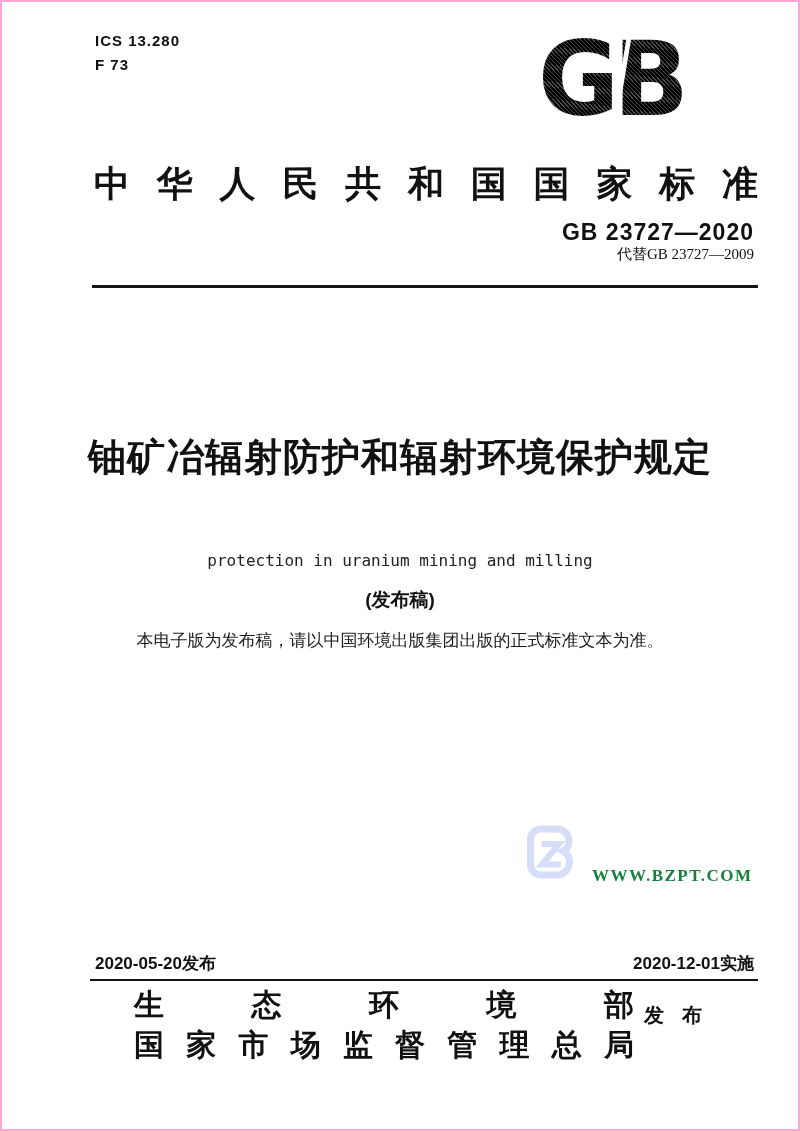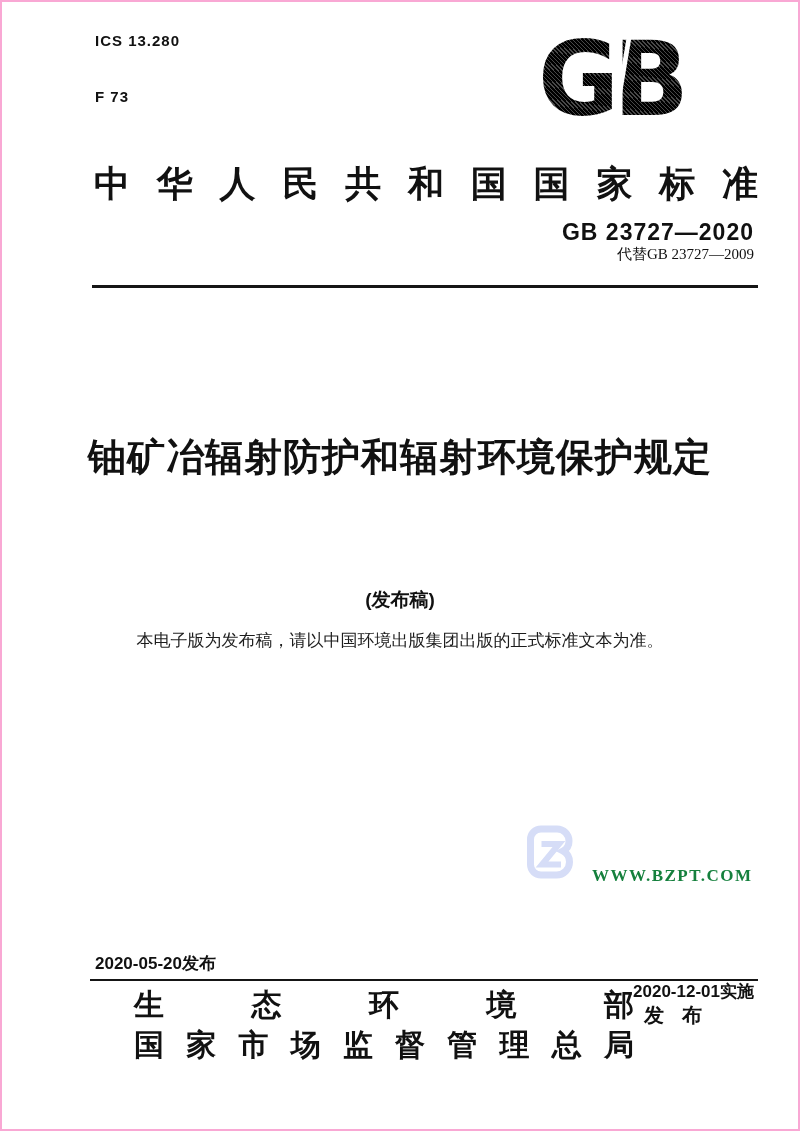--- a/index.html
+++ b/index.html
@@ -9,21 +9,21 @@
     width:800px; height:1131px;
     background:#ffffff;
     border:2px solid #f9a8d4;
     overflow:hidden;
     font-family:"Liberation Sans","DejaVu Sans",sans-serif;
     color:#111;
   }
 
   
   .ics     { position:absolute; left:93px;  top:30px;  font-size:15px; font-weight:600; letter-spacing:1px; }
-  .fclass  { position:absolute; left:93px;  top:54px;  font-size:15px; font-weight:600; letter-spacing:1px;margin-top:32px; }
+  .fclass  { position:absolute; left:93px;  top:54px;  font-size:15px; font-weight:600; letter-spacing:1px; }
 
   
   .gb-logo {
     position:absolute; left:536px; top:18px; width:180px; height:118px;
     font-family:"DejaVu Sans",sans-serif;
     font-weight:900; font-size:104px; line-height:118px;
     letter-spacing:-6px;
     transform:scaleX(0.95); transform-origin:left center;
     color:#0a0a0a;
   }
@@ -80,21 +80,21 @@
     font-size:31px; font-weight:600; letter-spacing:5px; white-space:nowrap;
   }
   .wm-url {
     position:absolute; left:66px; top:42px;
     font-family:"Liberation Serif","DejaVu Serif",serif;
     font-size:17px; font-weight:600; letter-spacing:1.5px; white-space:nowrap;
   }
 
   
   .issue-date   { position:absolute; left:93px;  top:950px; font-size:17px; font-weight:600; }
-  .impl-date    { position:absolute; right:44px; top:950px; font-size:17px; font-weight:600;margin-top:28px; }
+  .impl-date    { position:absolute; right:44px; top:950px; font-size:17px; font-weight:600; }
   .rule-bottom  { position:absolute; left:88px; top:977px; width:668px; height:2px; background:#151515; }
 
   .agency { position:absolute; left:132px; width:500px; font-size:30px; font-weight:700; line-height:34px; }
   .agency1 { top:986px; }
   .agency2 { top:1026px; }
   .issued-by {
     position:absolute; left:642px; top:1000px; width:58px;
     font-size:20px; font-weight:600;
   }
 </style>
@@ -121,20 +121,21 @@
       <span>标</span>
       <span>准</span>
     </div>
 
   <div class="std-number">GB 23727—2020</div>
   <div class="replaces">代替GB 23727—2009</div>
 
   <div class="rule-top"></div>
 
   <div class="title-cn">铀矿冶辐射防护和辐射环境保护规定</div>
+  <div class="title-en en2">protection in uranium mining and milling</div>
   <div class="draft-label">(发布稿)</div>
   <div class="notice">本电子版为发布稿，请以中国环境出版集团出版的正式标准文本为准。</div>
 
   <div class="watermark">
     <svg class="wm-logo" width="58" height="60" viewBox="0 0 58 60">
       <path d="M15 5 H31 a12 12 0 0 1 12 12 a11 11 0 0 1 -6 10 a12.5 12.5 0 0 1 6.5 11 a13 13 0 0 1 -13 13 H15 a10.5 10.5 0 0 1 -10.5 -10.5 V15.5 A10.5 10.5 0 0 1 15 5 Z" fill="none" stroke="#d6ddf7" stroke-width="7"></path>
       <path d="M15.5 20 H33 L16 40.5 H35" fill="none" stroke="#d6ddf7" stroke-width="6"></path>
     </svg>
     <div class="wm-url" style="color: #15803d;">WWW.BZPT.COM</div>
   </div>

